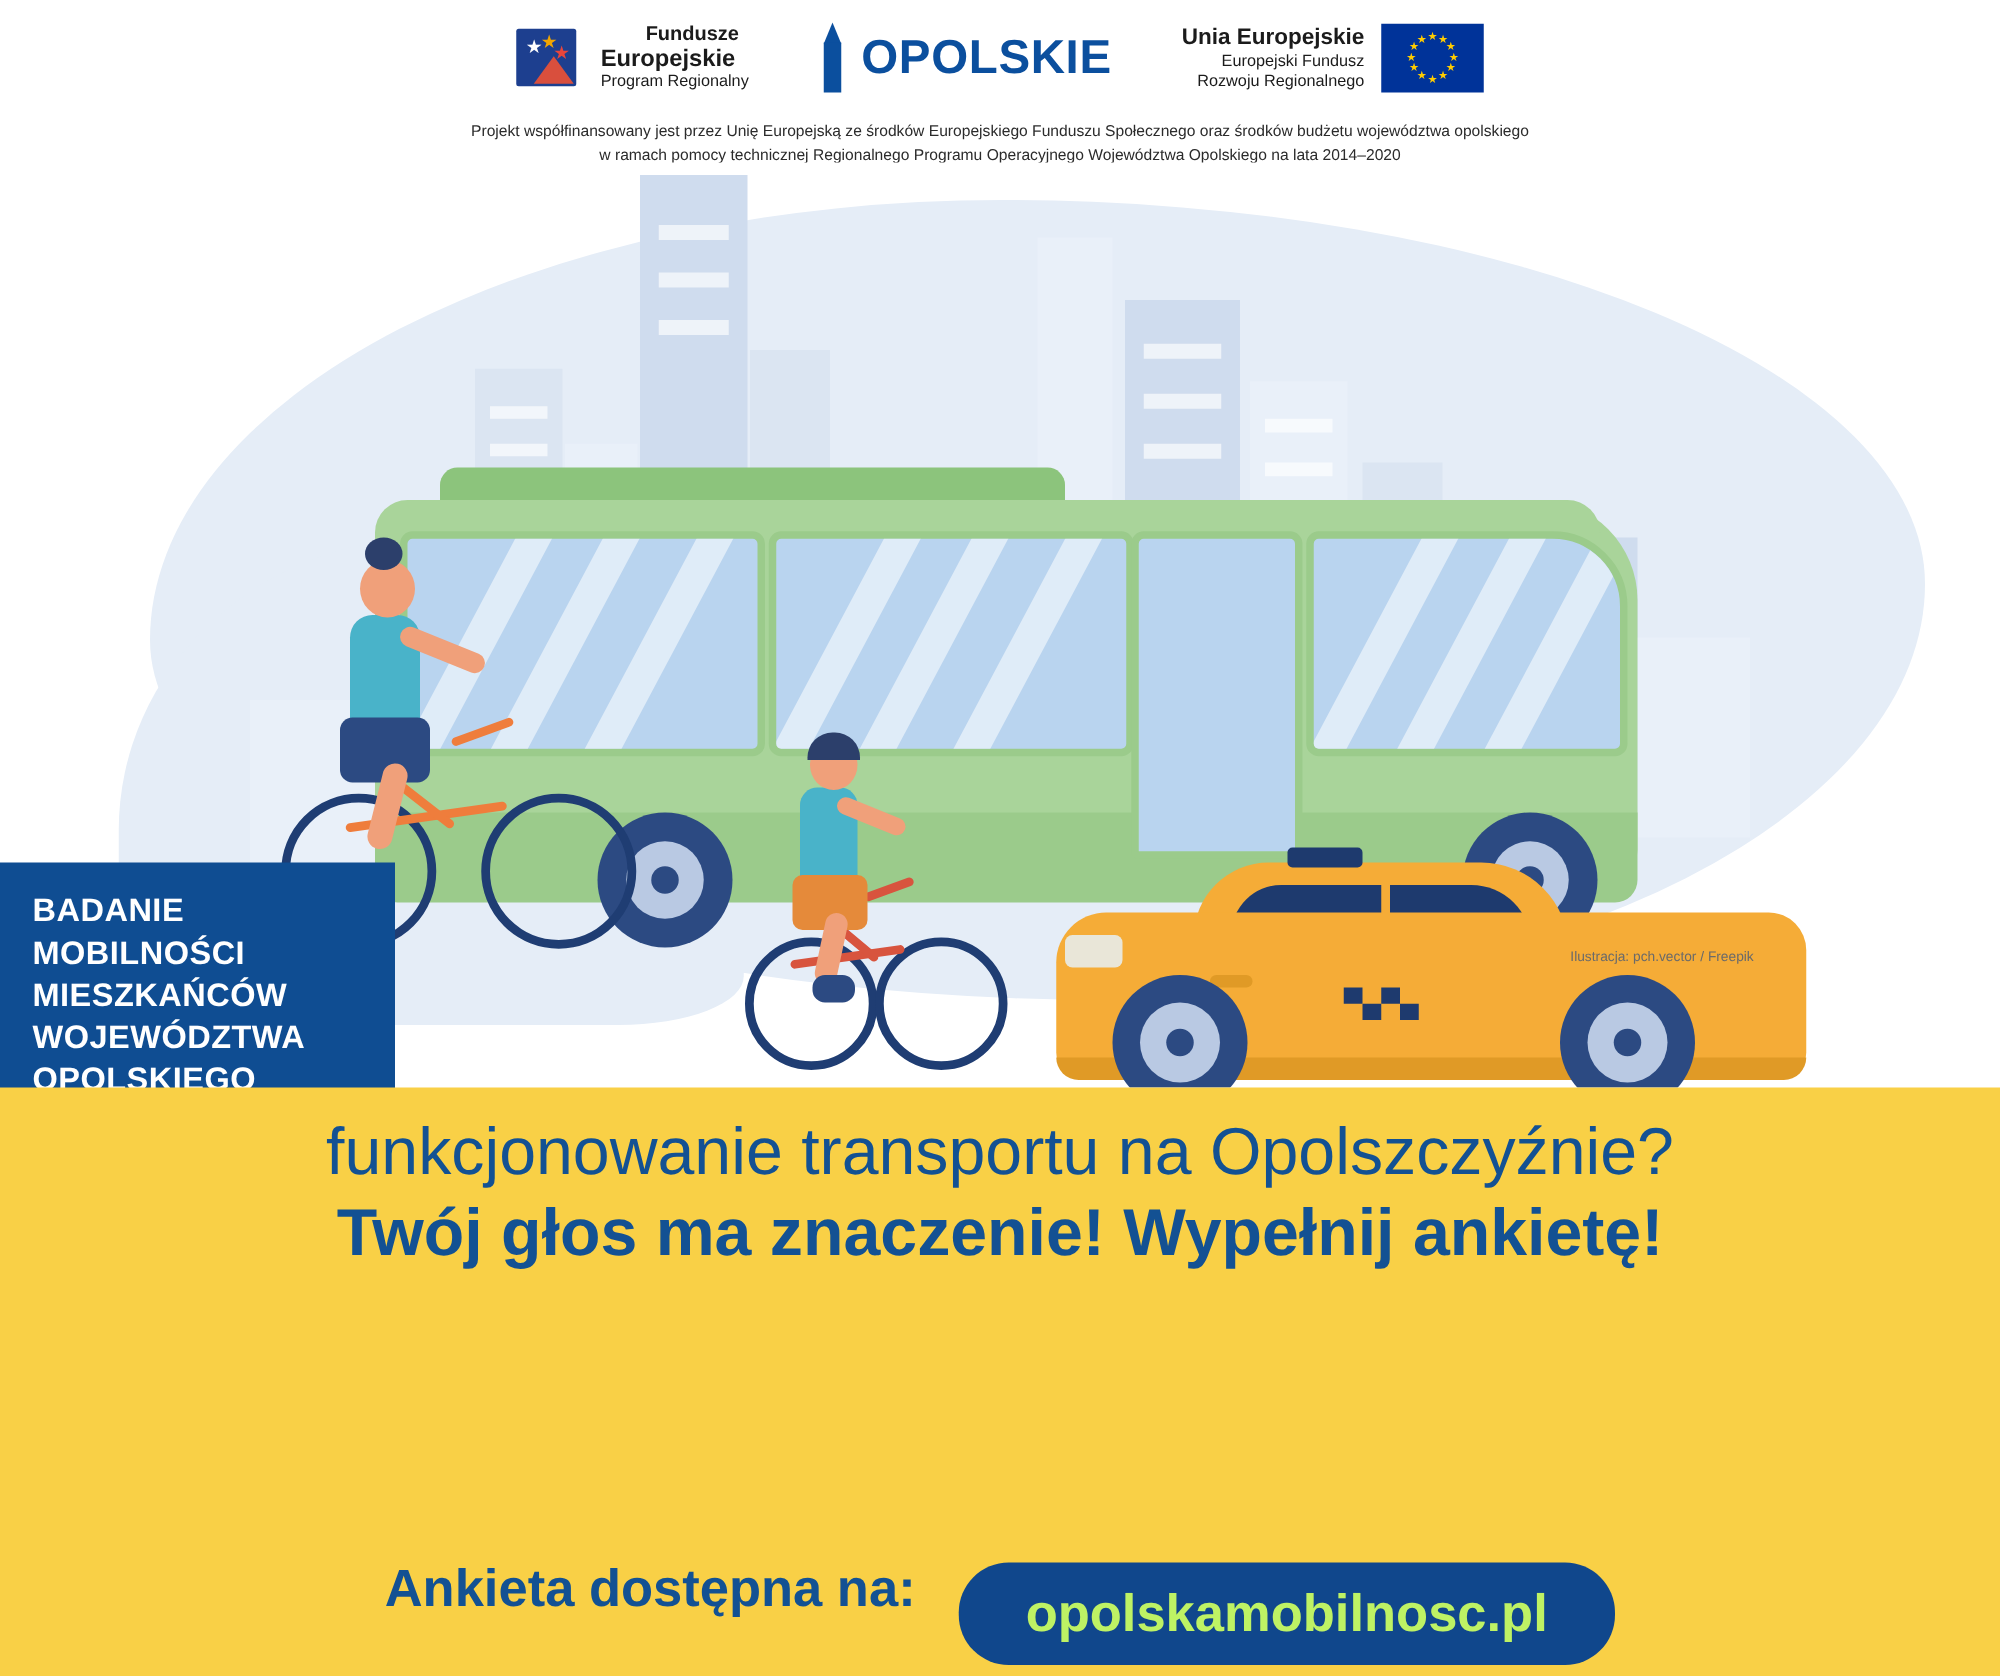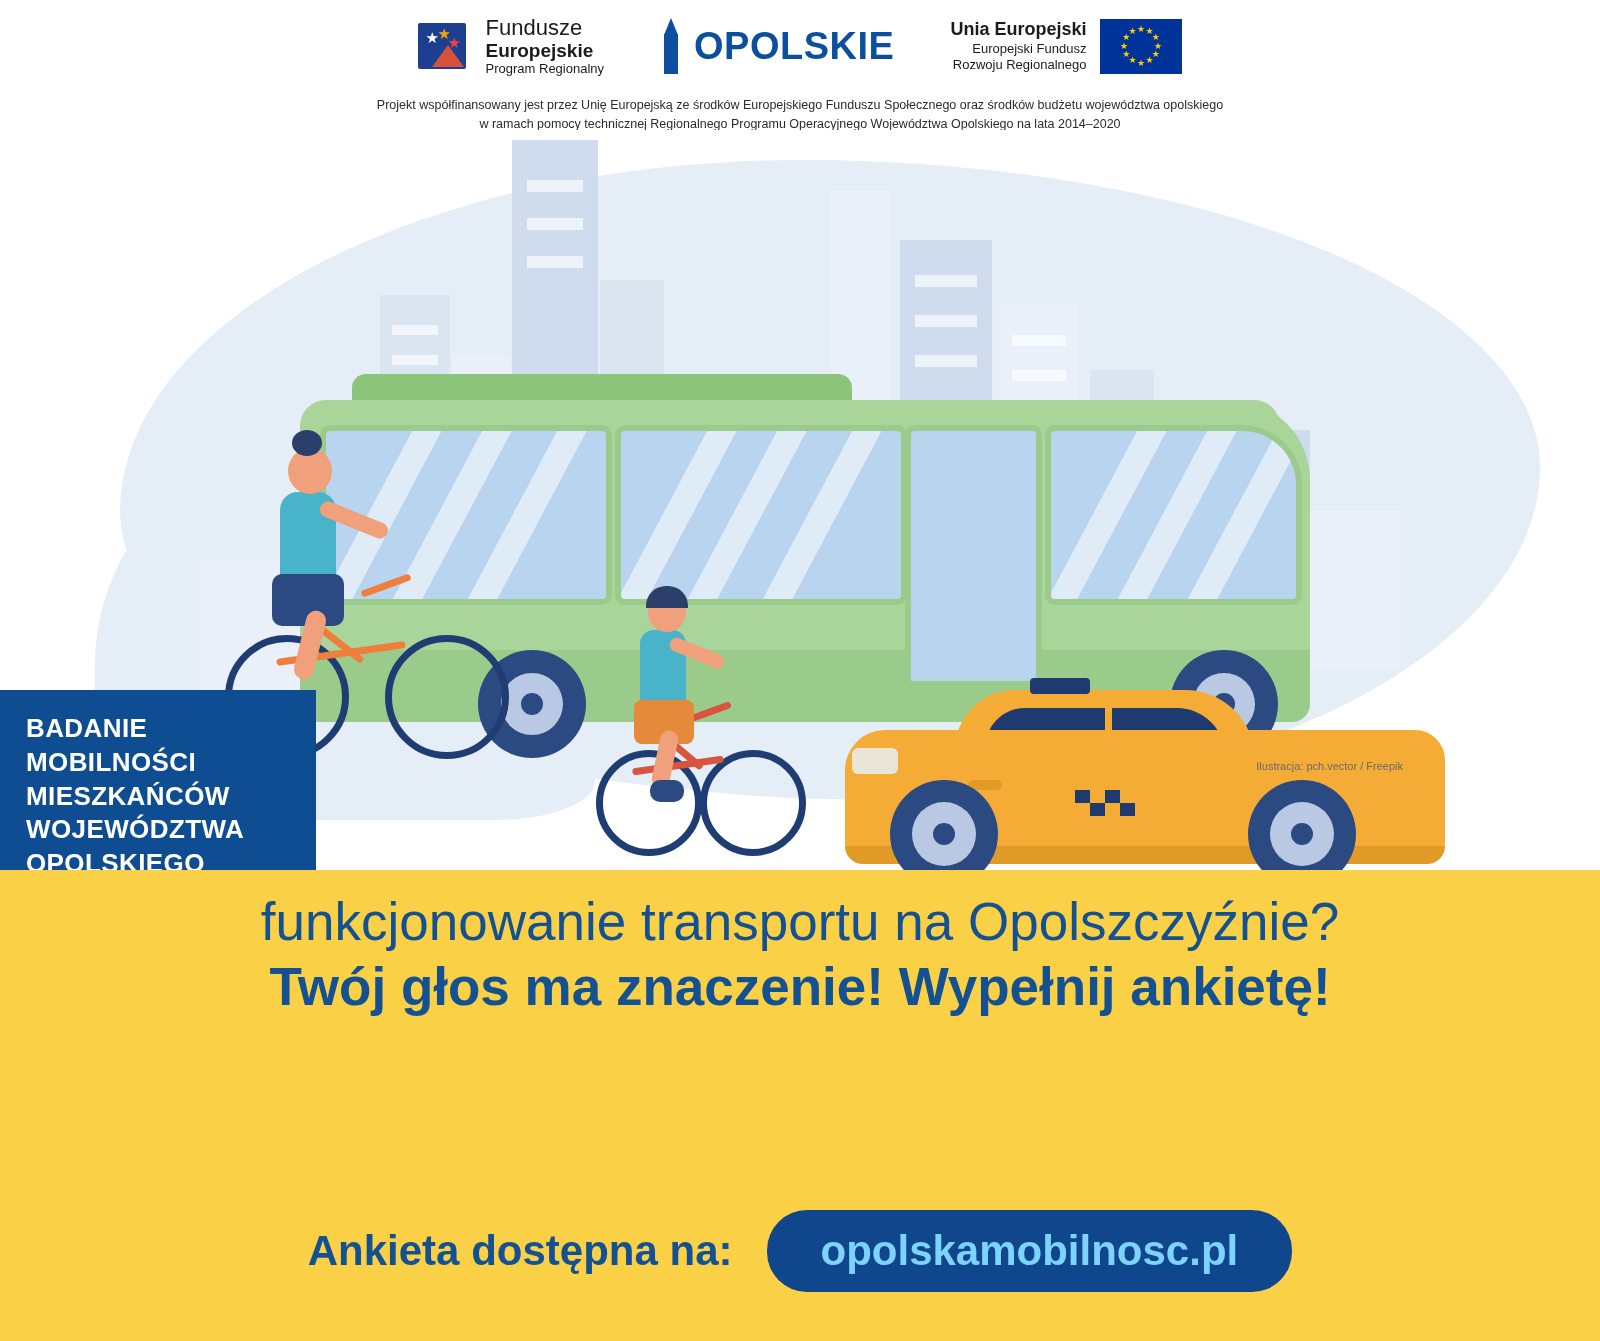--- a/index.html
+++ b/index.html
@@ -60,21 +60,21 @@
     left: 14px; top: 28px;
     width: 0; height: 0;
     border-left: 16px solid transparent;
     border-right: 16px solid transparent;
     border-bottom: 22px solid #d94f3d;
   }
   .fe-text {
     line-height: 1.12;
     color: #1b1b1b;
   }
-  .fe-text .l1 { font-size: 22px; font-weight: normal; }
+  .fe-text .l1 { font-size: 16px; font-weight: bold; margin-left: 36px; }
   .fe-text .l2 { font-size: 19px; font-weight: bold; }
   .fe-text .l3 { font-size: 13px; }
 
   
   .rp-logo { margin-left: 56px; }
   .rp-flag {
     width: 84px; height: 54px;
     margin-right: 12px;
     border: 1px solid #e2e2e2;
     display: flex;
@@ -373,28 +373,29 @@
     justify-content: center;
     gap: 34px;
   }
   .cta-label {
     color: #135193;
     font-size: 42px;
     font-weight: bold;
   }
   .cta-button {
     background: #10478c;
-    color: #7dd3fc;
+    color: #bef264;
     font-size: 42px;
     font-weight: bold;
     padding: 18px 54px;
     border-radius: 40px;
     text-decoration: none;
     display: inline-block;
     line-height: 1.1;
+    margin-top: 40px;
   }
 </style>
 </head>
 <body>
 
 <div class="logo-bar">
 
   <div class="logo-block fe-logo">
     <div class="fe-mark">
       <div class="fe-sq"></div>
@@ -414,21 +415,21 @@
   <div class="logo-block op-logo">
     <div class="op-mark">
       <div class="roof"></div>
       <div class="tower"></div>
     </div>
     <div class="op-word">OPOLSKIE</div>
   </div>
 
   <div class="logo-block ue-logo">
     <div class="ue-text">
-      <div class="l1">Unia Europejski</div>
+      <div class="l1">Unia Europejskie</div>
       <div class="l2">Europejski Fundusz</div>
       <div class="l3">Rozwoju Regionalnego</div>
     </div>
     <div class="ue-flag" id="eu-flag">
         <span class="star" style="left: 36.5px; top: 6px;">★</span>
         <span class="star" style="left: 45px; top: 8.27757px;">★</span>
         <span class="star" style="left: 51.2224px; top: 14.5px;">★</span>
         <span class="star" style="left: 53.5px; top: 23px;">★</span>
         <span class="star" style="left: 51.2224px; top: 31.5px;">★</span>
         <span class="star" style="left: 45px; top: 37.7224px;">★</span>

